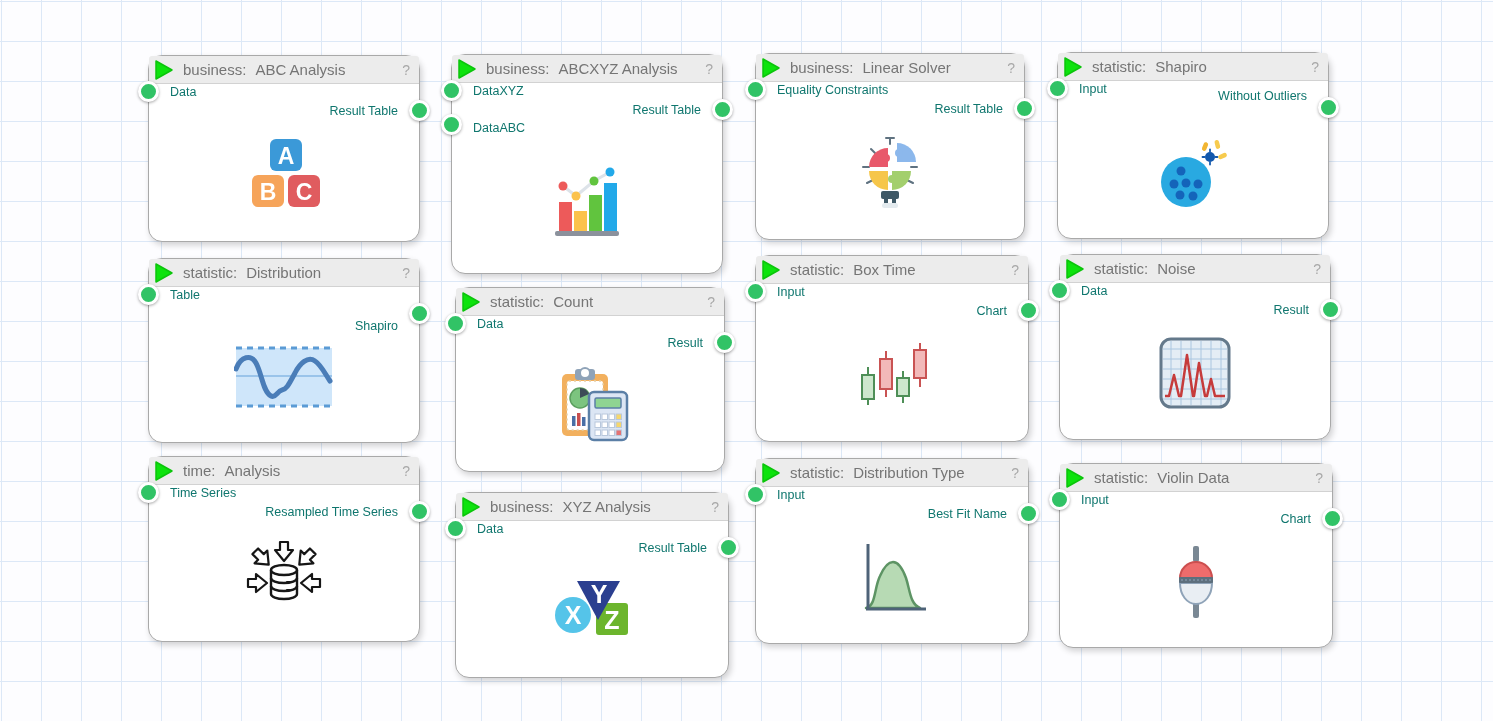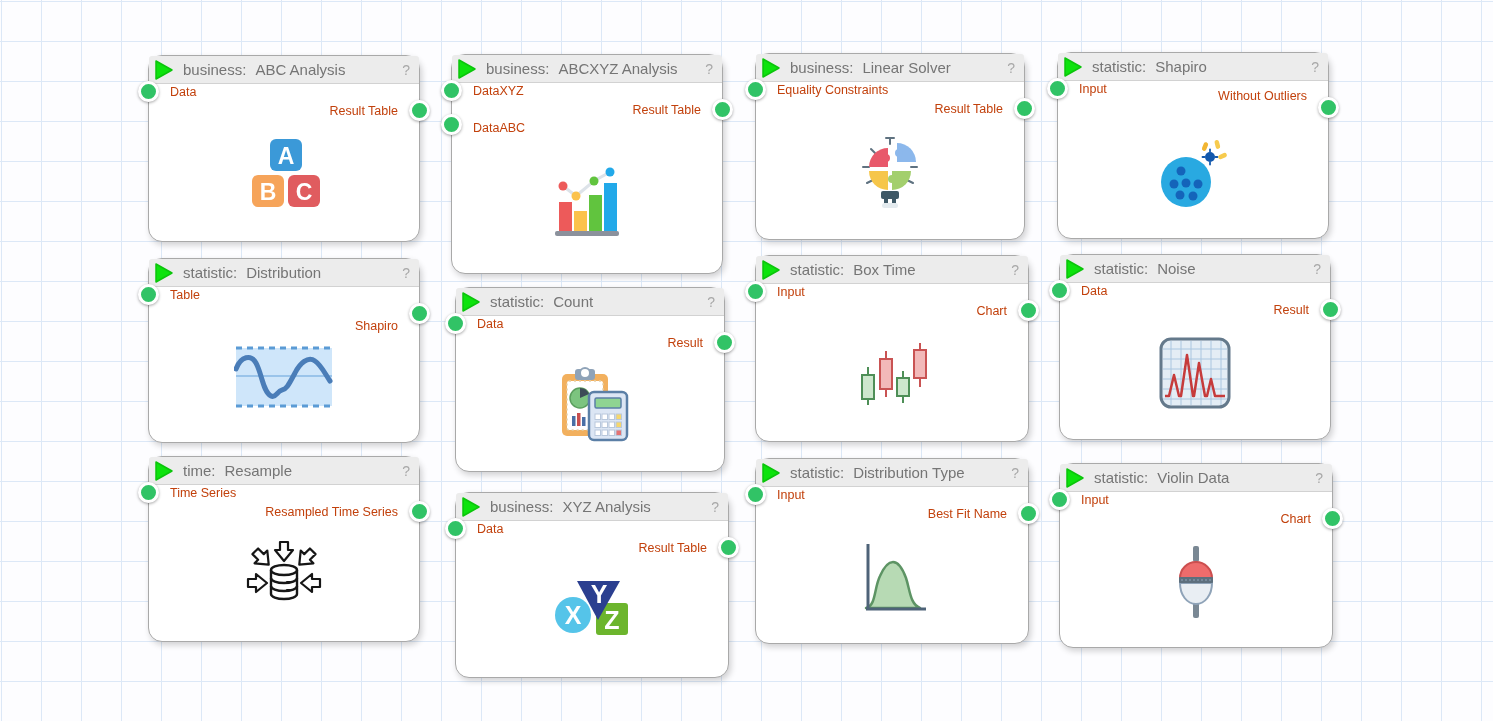--- a/index.html
+++ b/index.html
@@ -27,21 +27,21 @@
   .cat, .ttl { font-size:15px; color:#757575; white-space:nowrap; }
   .cat { margin-right:9px; }
   .help { margin-left:auto; font-size:14px; color:#a8a8a8; }
   .port {
     position:absolute; width:15px; height:15px; background:#31c366;
     border:3px solid #ffffff; border-radius:50%;
     box-shadow:0 1px 3px rgba(0,0,0,0.35);
   }
   .port.in  { left:-11px; }
   .port.out { right:-11px; }
-  .plabel { position:absolute; font-size:12.5px; color:#c2410c; line-height:15px; white-space:nowrap; }
+  .plabel { position:absolute; font-size:12.5px; color:#0f766e; line-height:15px; white-space:nowrap; }
   .plabel.in  { left:21px; }
   .plabel.out { right:21px; }
   .icon-area {
     position:absolute; left:0; right:0; top:60px; bottom:8px;
     display:flex; align-items:center; justify-content:center;
   }
   svg text { font-family:"Liberation Sans", sans-serif; font-weight:bold; fill:#ffffff; }
 </style>
 </head>
 <body>
@@ -337,21 +337,21 @@
 </div>
 
 <div class="node" style="left:148px;top:456px;width:270px;height:184px">
   <div class="header">
     <span class="play">
         <svg width="20" height="22" viewBox="0 0 20 22">
           <path d="M2,2 L18,11 L2,20 Z" fill="#0de30d" stroke="#0bc50b" stroke-width="1.5" stroke-linejoin="round"></path>
         </svg>
       </span>
     <span class="cat">time:</span>
-    <span class="ttl">Resample</span>
+    <span class="ttl">Analysis</span>
     <span class="help">?</span>
   </div>
   <span class="port in" style="top:25px"></span>
   <span class="plabel in" style="top:29px">Time Series</span>
   <span class="port out" style="top:44px"></span>
   <span class="plabel out" style="top:48px">Resampled Time Series</span>
   <div class="icon-area">
     <svg width="84" height="80" viewBox="0 0 84 80">
       <defs>
         <path id="ar" d="M-4,-18 L4,-18 L4,-10 L9,-10 L0,1 L-9,-10 L-4,-10 Z"></path>

